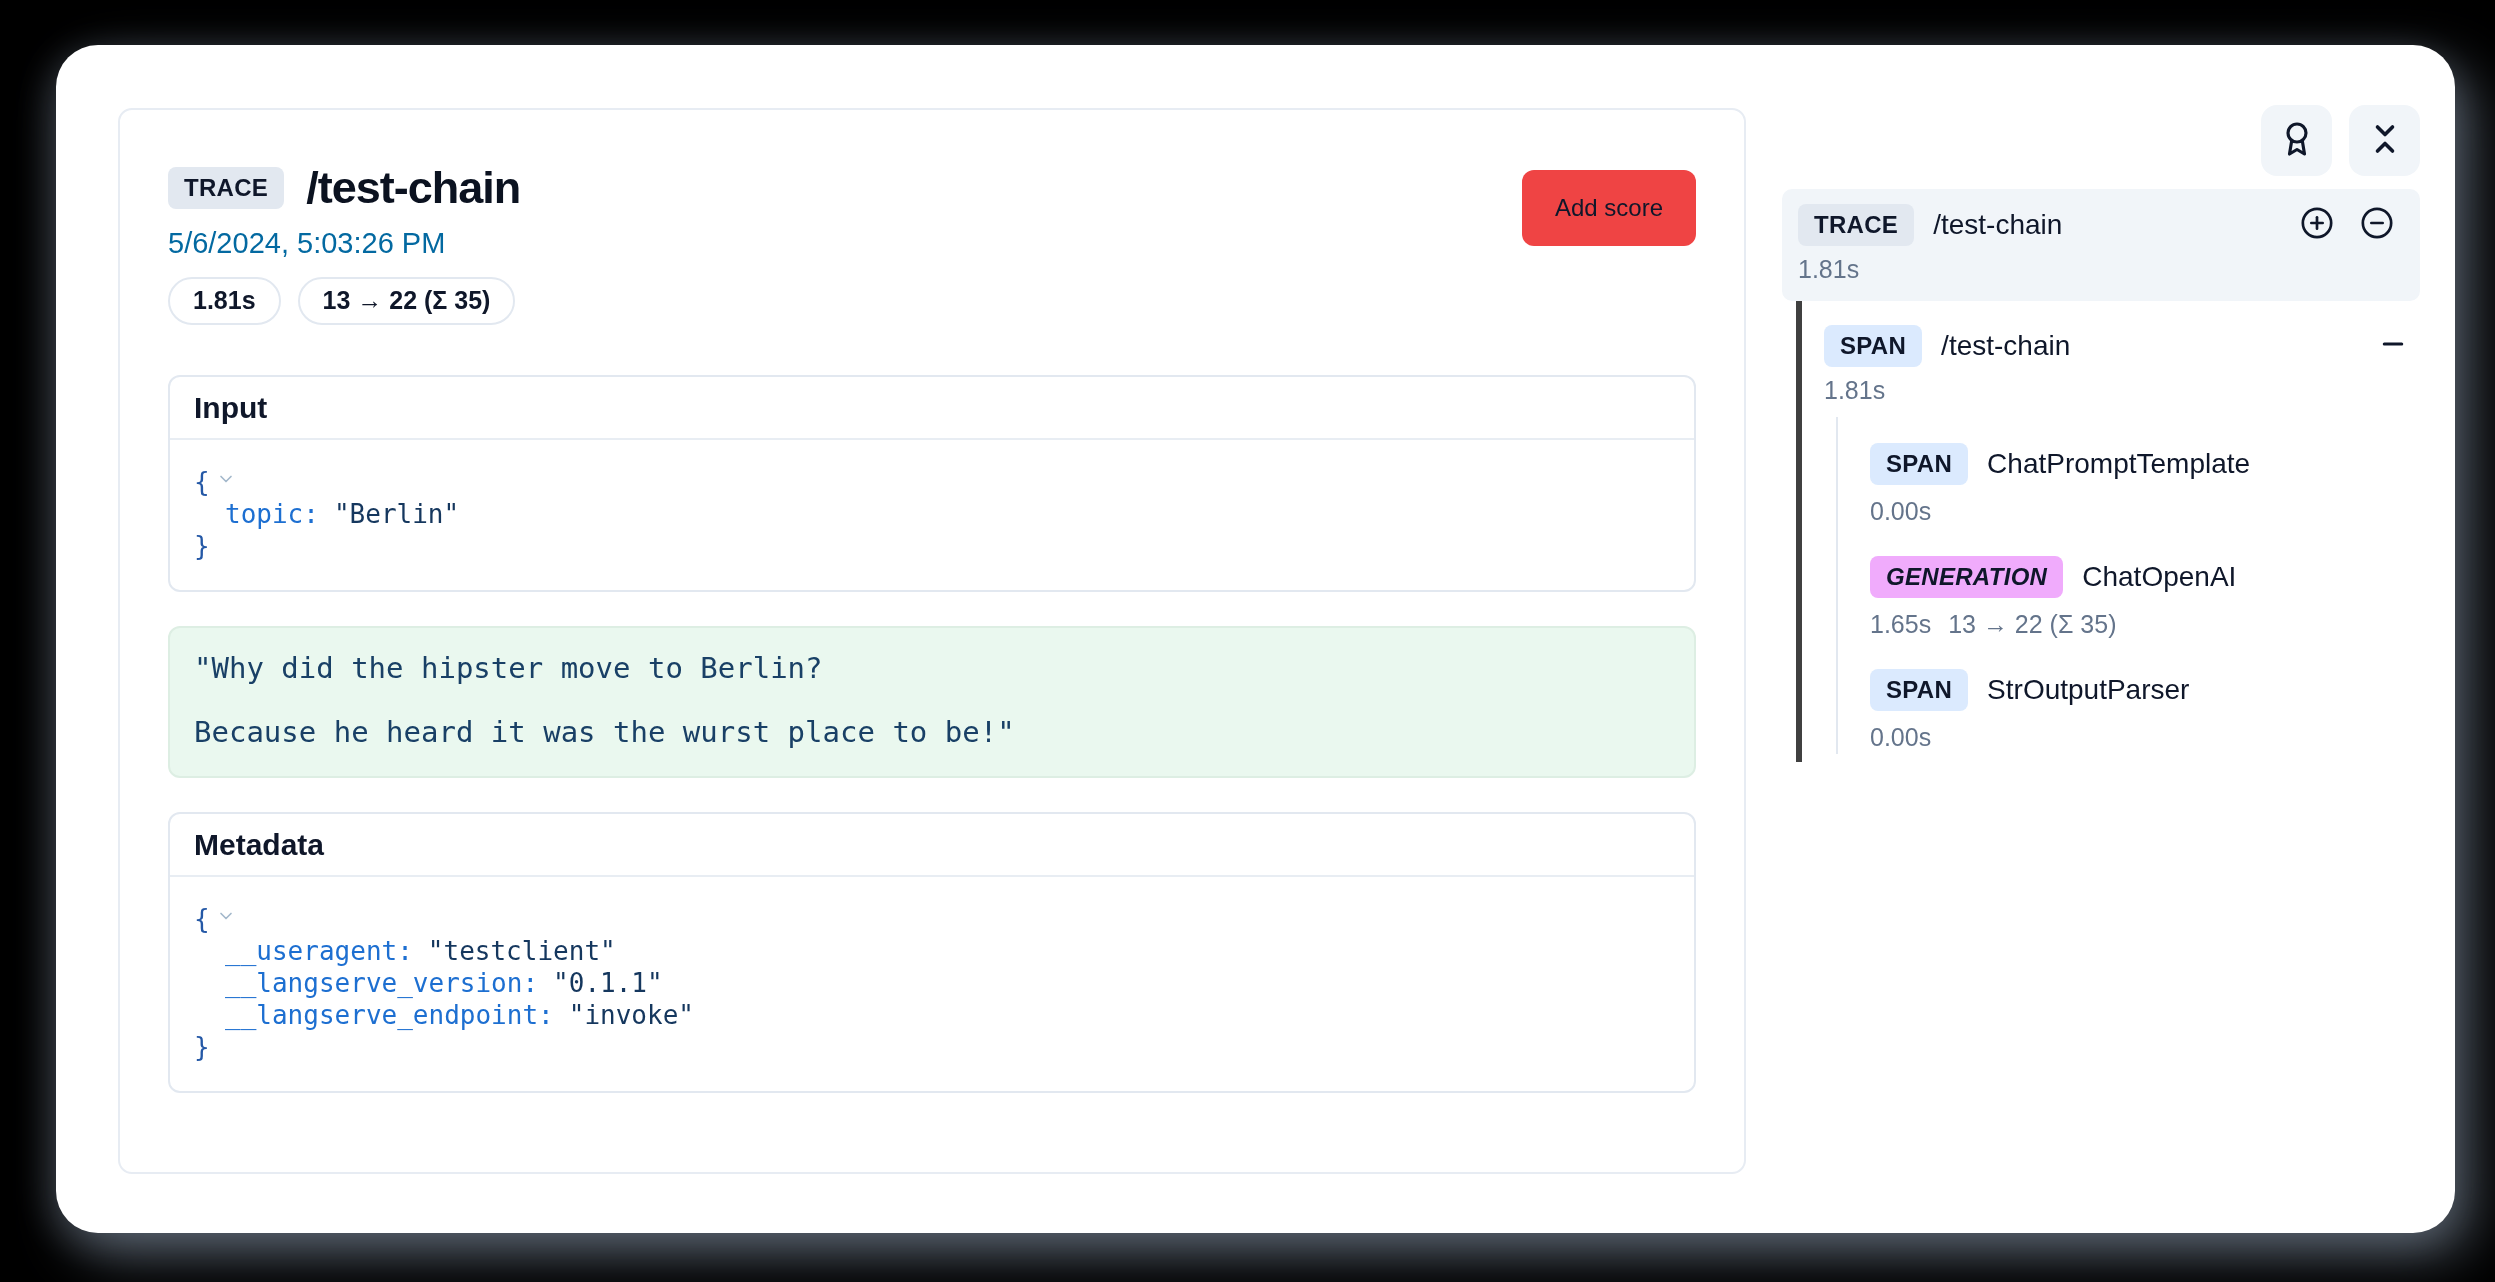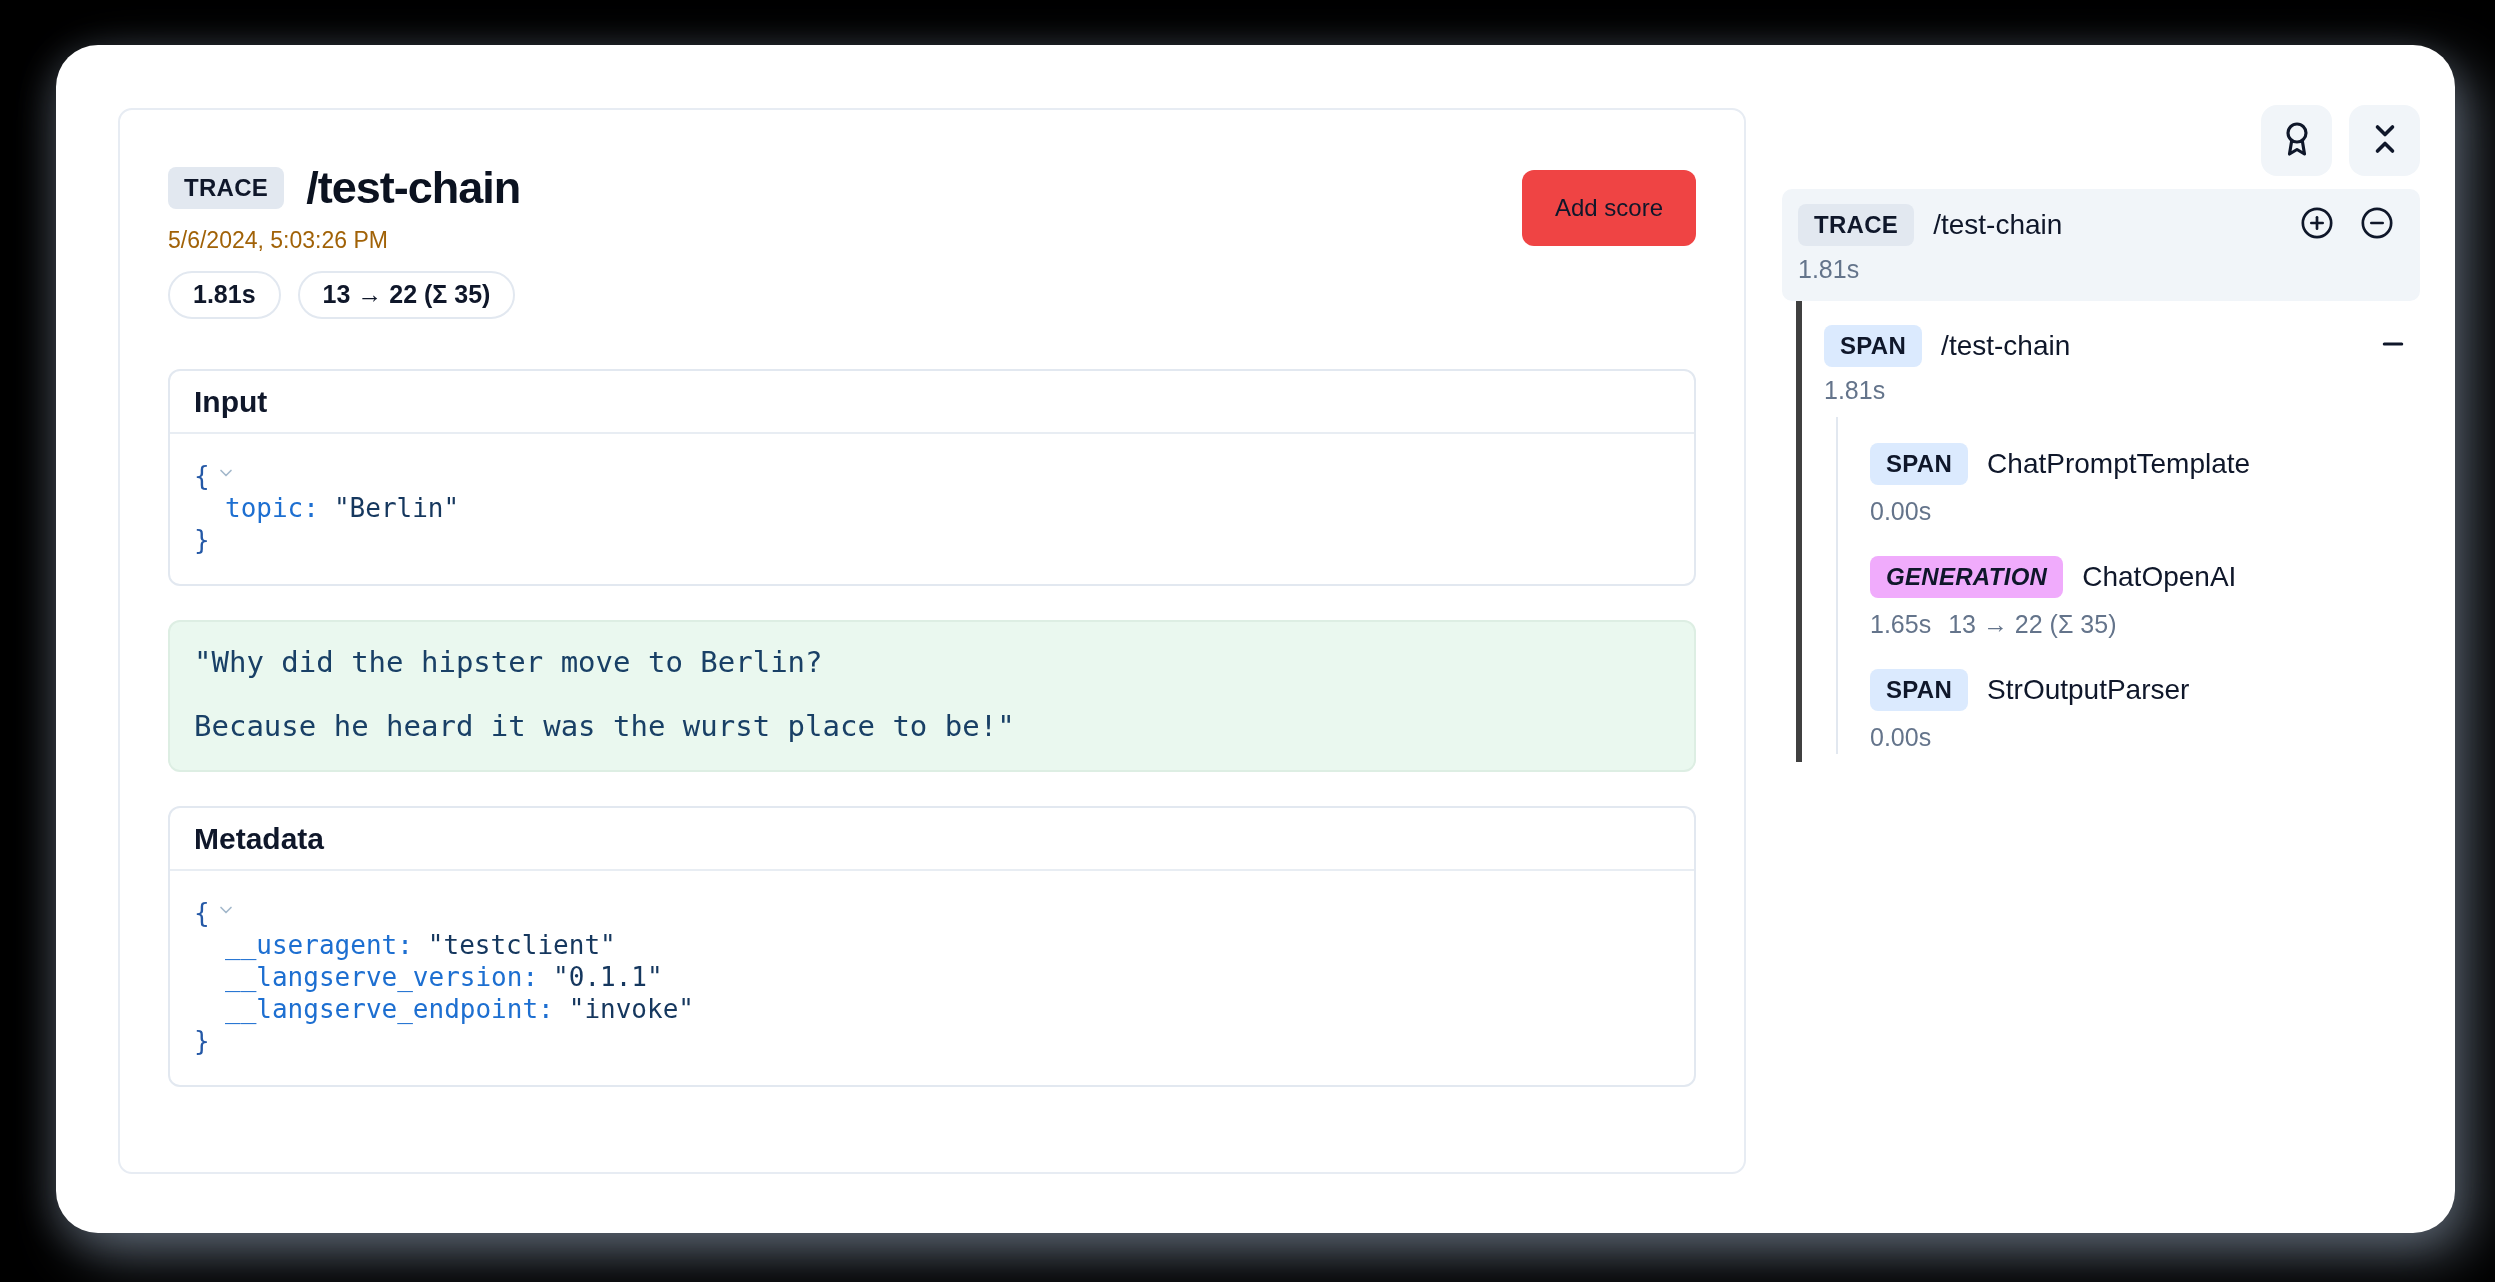--- a/index.html
+++ b/index.html
@@ -24,21 +24,21 @@
   .title-row { display:flex; align-items:center; gap:22px; }
   .badge {
     display:inline-flex; align-items:center; border-radius:8px;
     font-size:24px; font-weight:600; color:#0f172a; letter-spacing:0.3px;
     padding:9px 16px; line-height:1; white-space:nowrap;
   }
   .b-trace { background:#e2e8f0; }
   .b-span  { background:#dbeafe; }
   .b-gen   { background:#f0abfc;font-style:italic; }
   .page-title { font-size:45px; font-weight:800; color:#0b1220; letter-spacing:-1px; }
-  .timestamp { margin-top:13px; font-size:23px; color:#a16207; }
+  .timestamp { margin-top:13px; font-size:29px; color:#0369a1; }
   .pill-row { margin-top:17px; display:flex; gap:17px; }
   .pill {
     border:2px solid #e2e8f0; border-radius:999px; background:#fff;
     font-size:25px; font-weight:700; color:#0f172a;
     padding:8px 23px; line-height:1.1; white-space:nowrap;
   }
   .actions { display:flex; gap:21px; margin-top:8px; }
   .btn {
     display:flex; align-items:center; gap:14px; height:76px; padding:0 33px;
     background:#ef4444; border:none; border-radius:12px; cursor:pointer;

